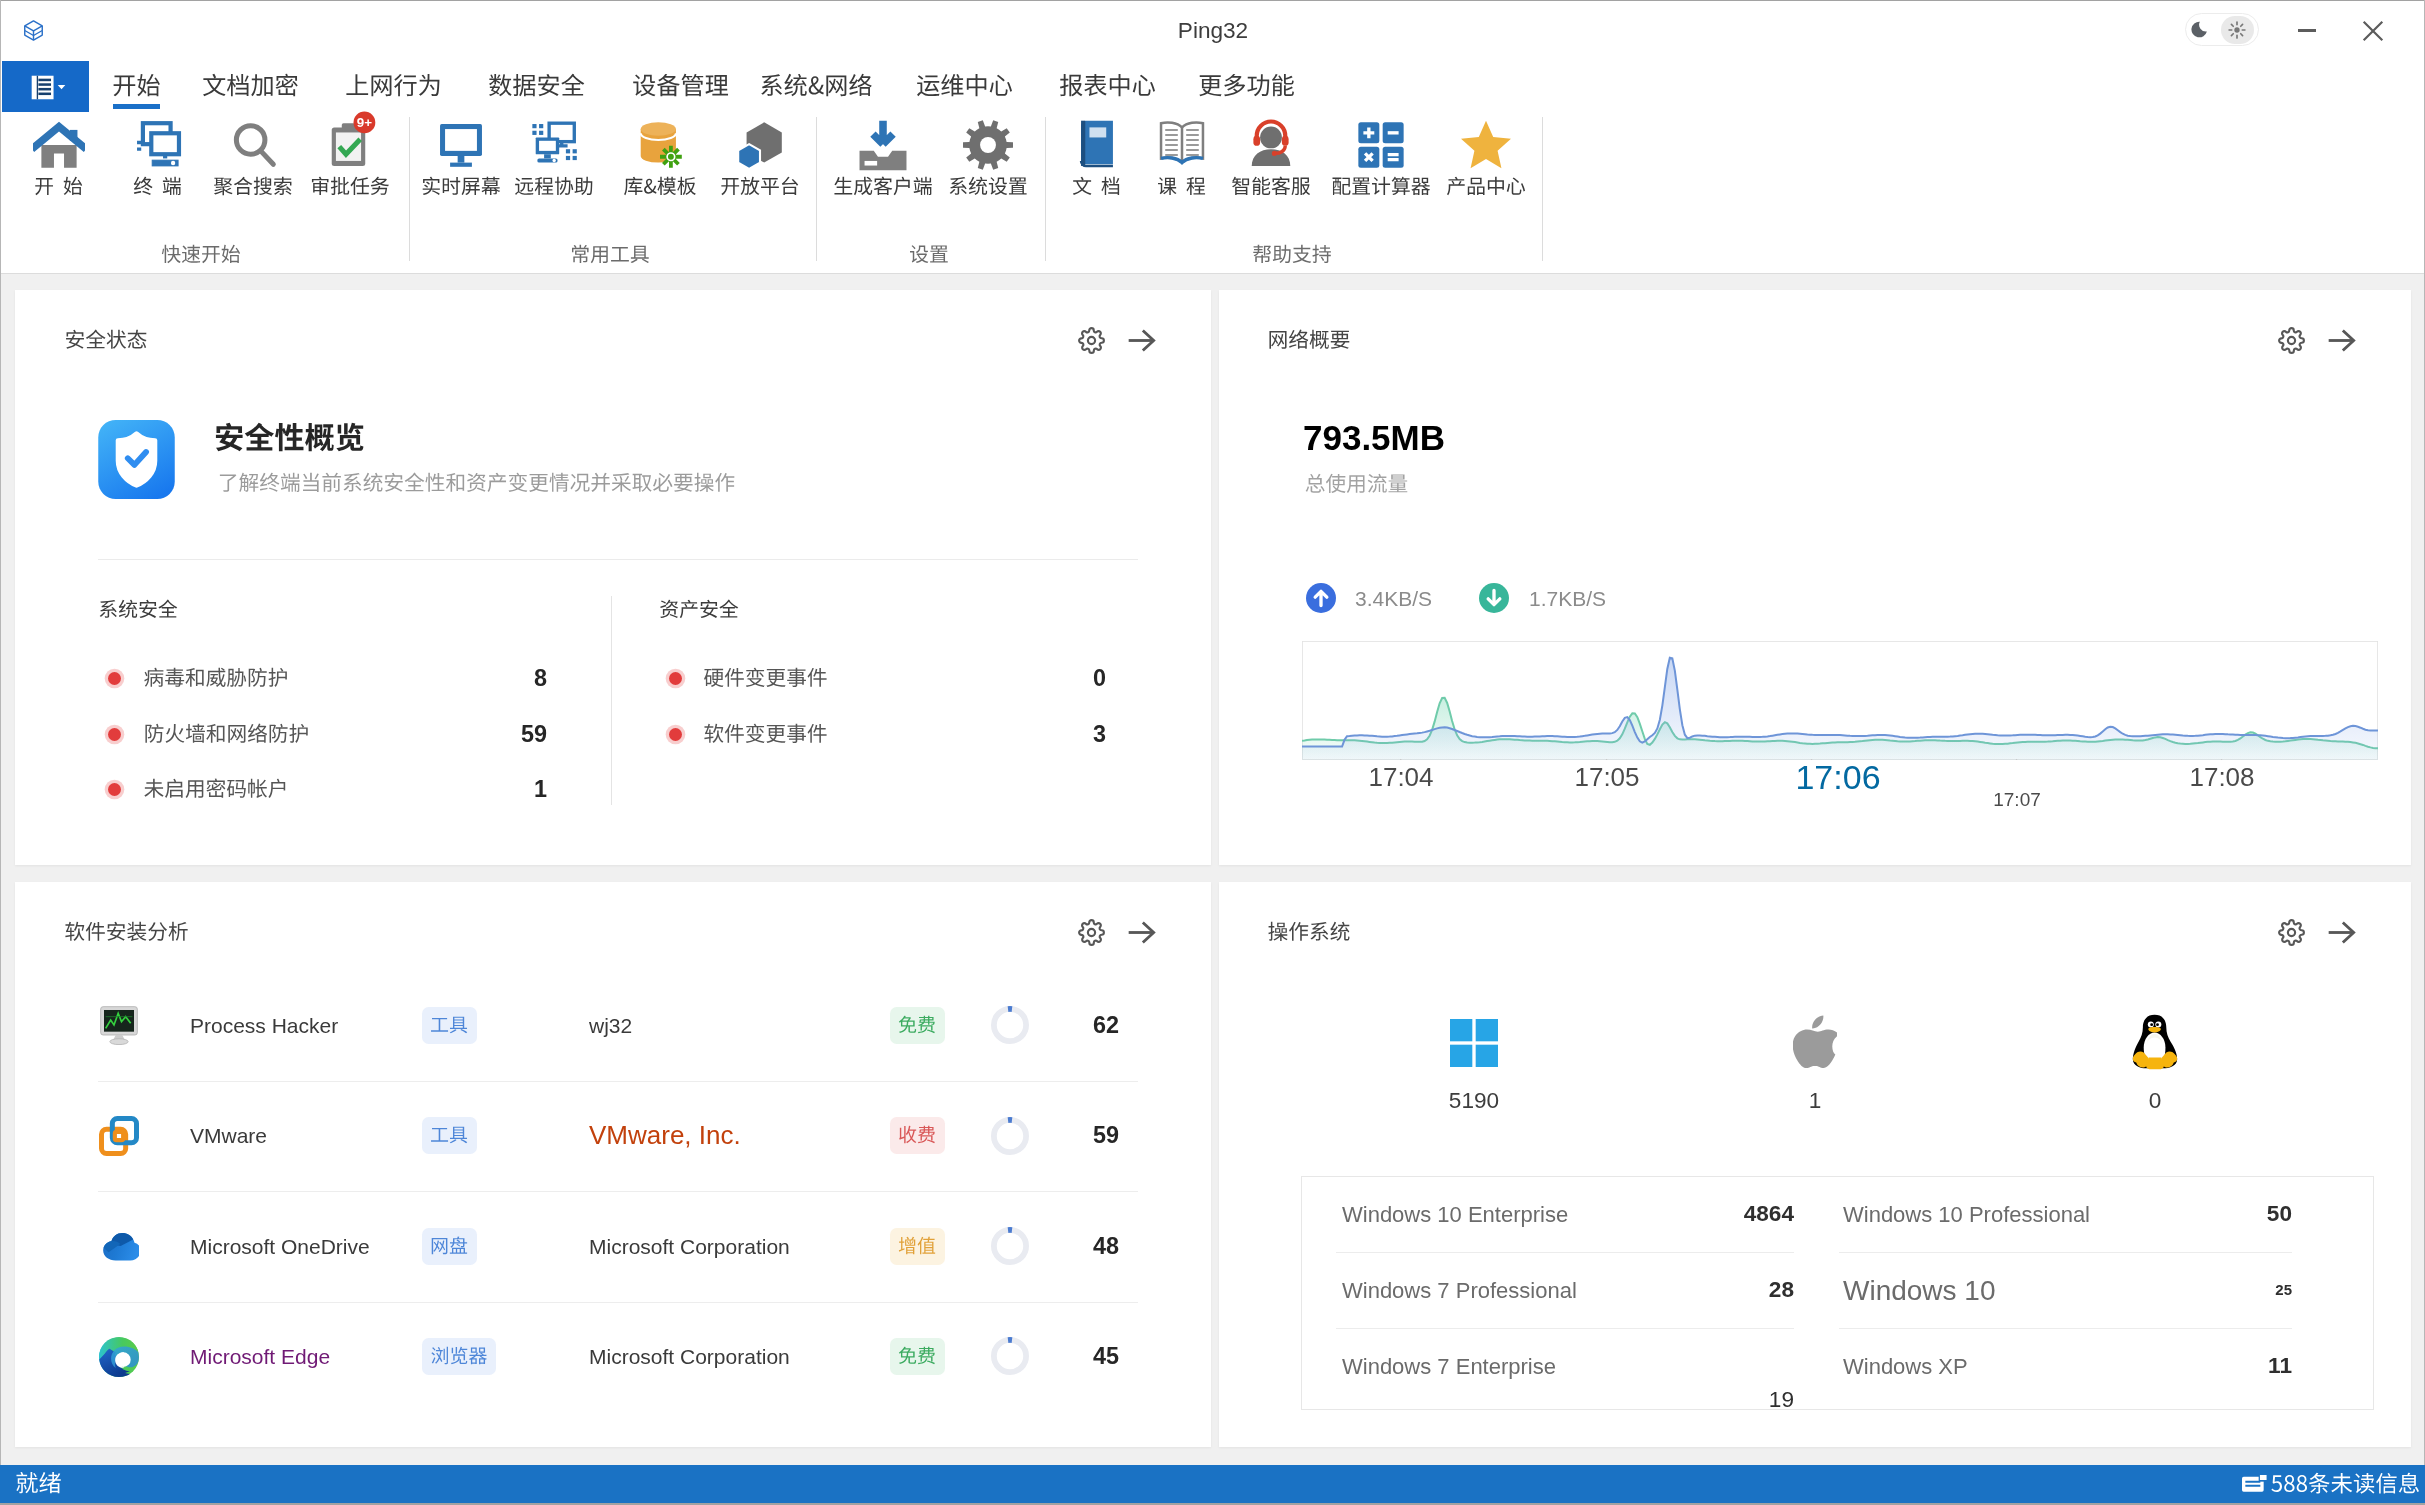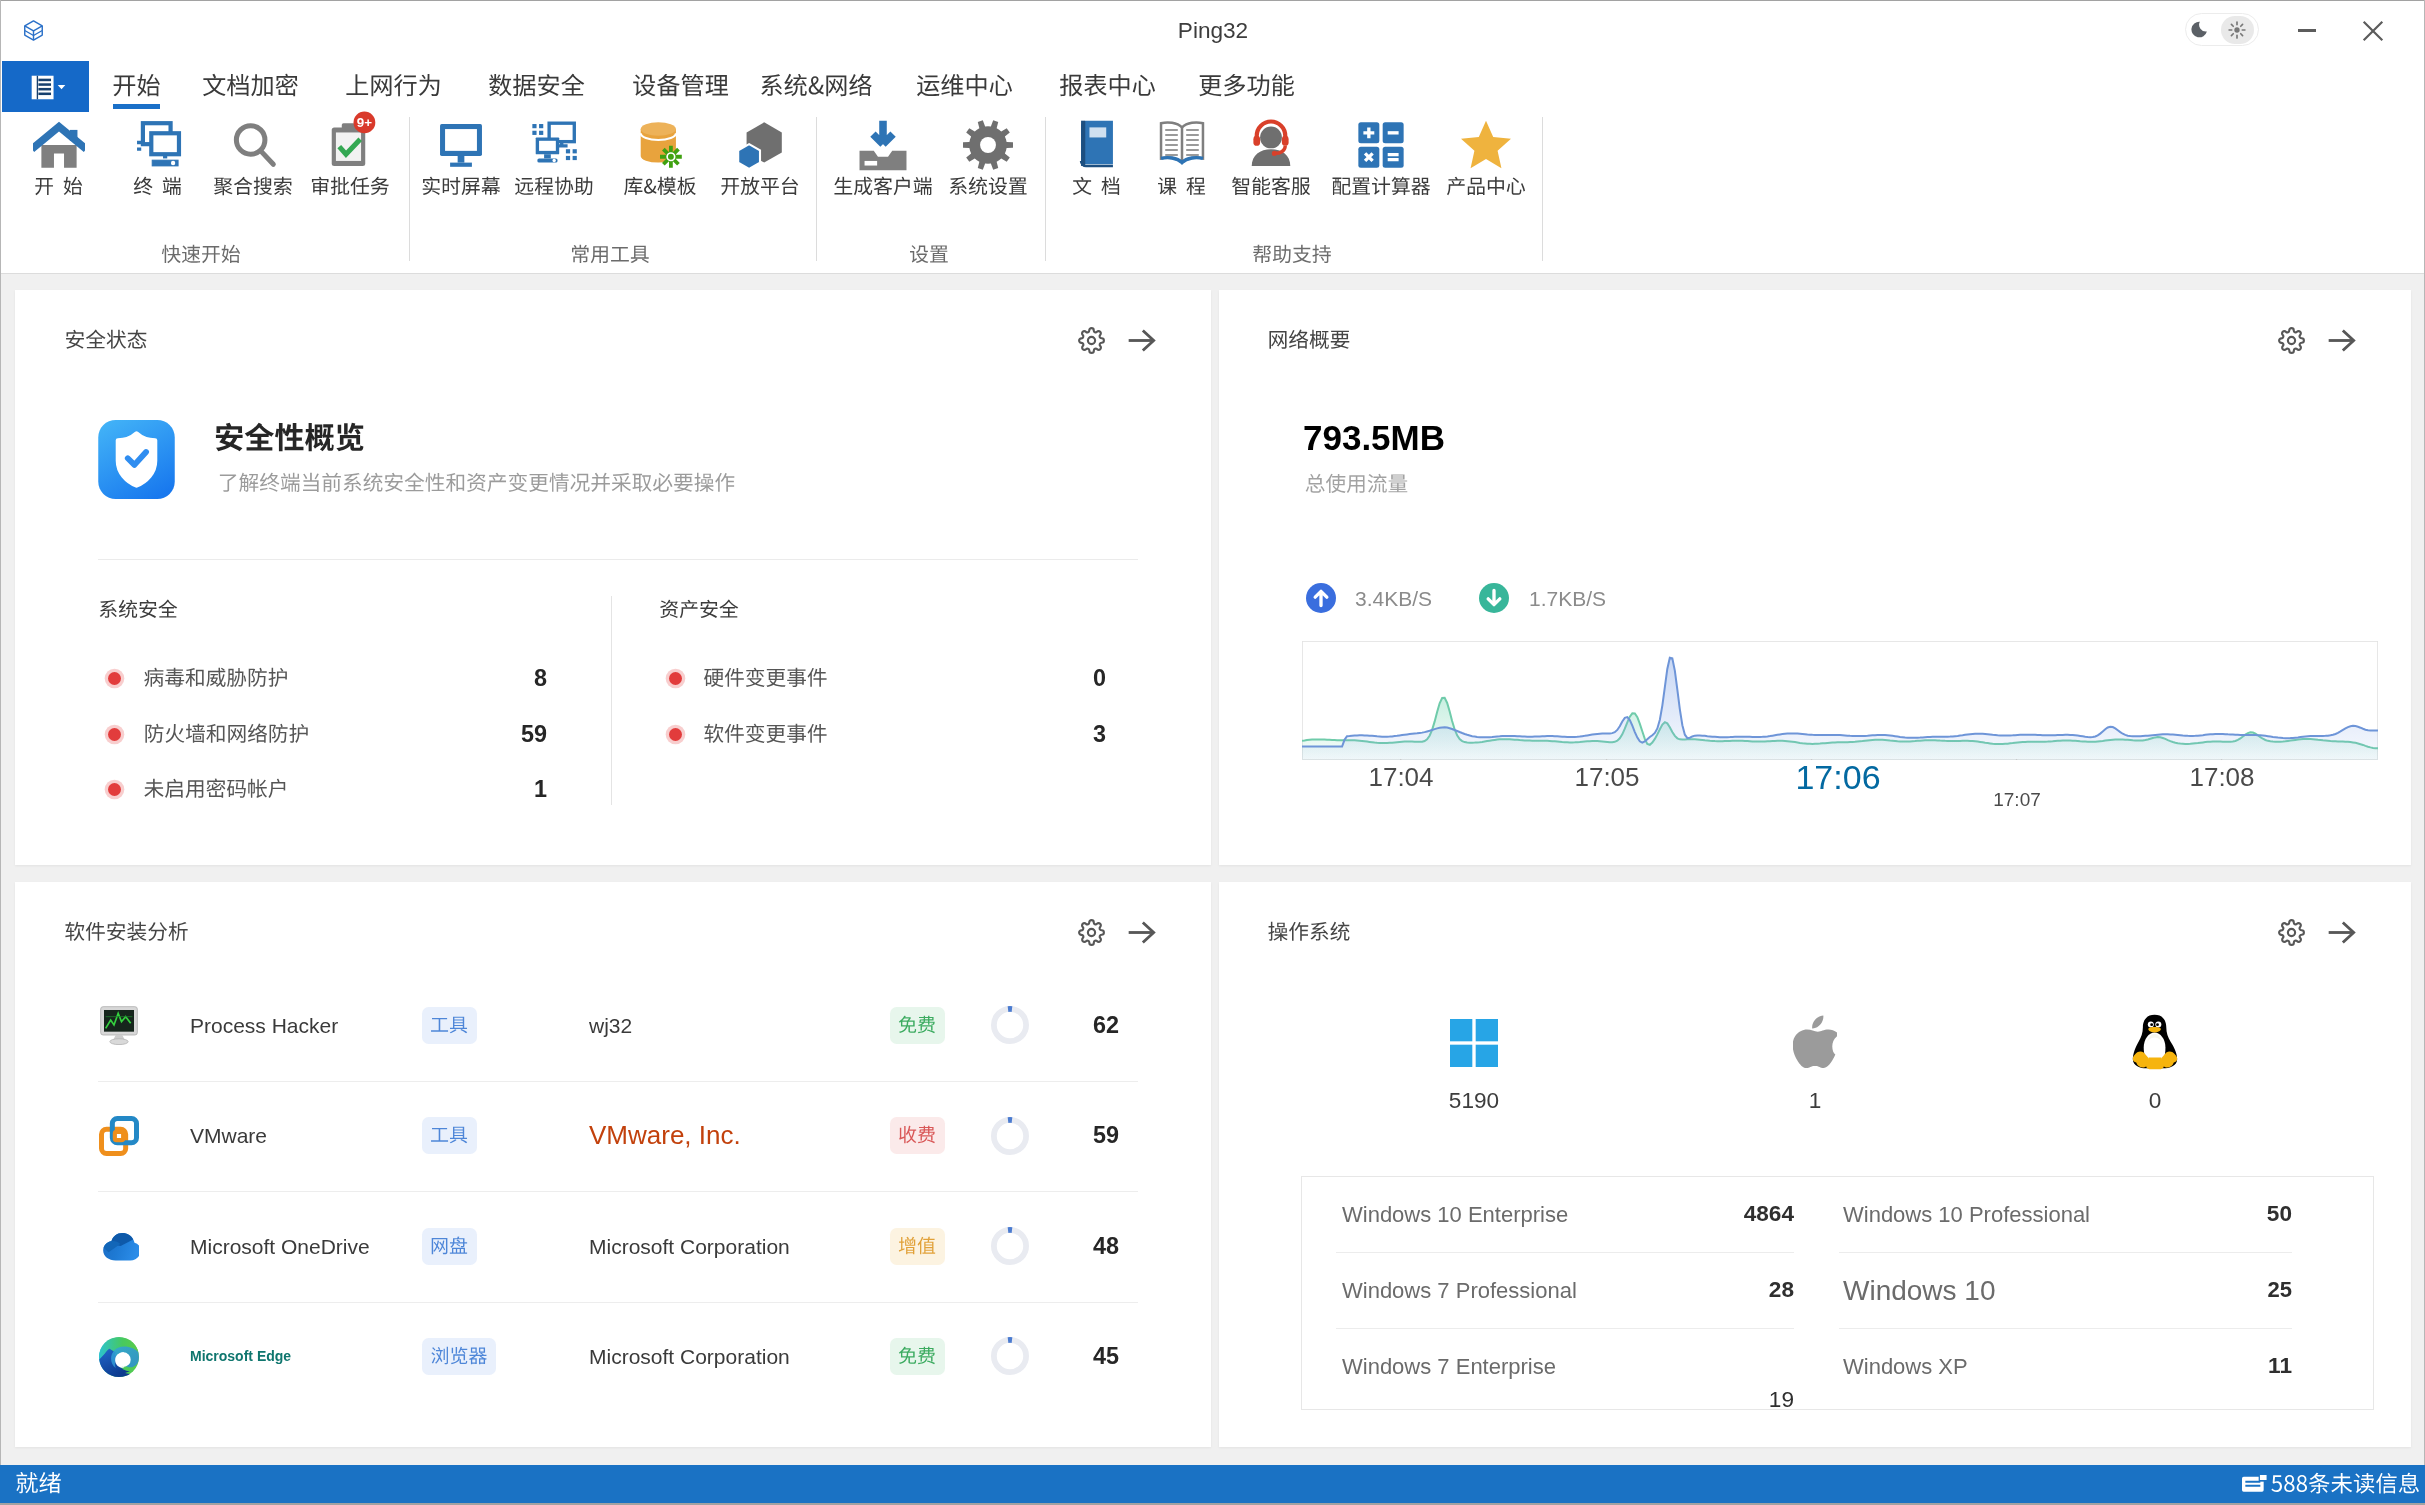--- a/index.html
+++ b/index.html
@@ -688,21 +688,21 @@
 <path d="M47.3 18.5 C44.8 10 36.5 1.5 24.5 1.5 13 1.5 4.5 9 1.5 18 l10-6 14-3 14 3z" fill="url(#eg1)" opacity="0"></path>
 <path d="M0.3 27.5 C-1.5 14.5 8.5 0.5 24 0.5 c12.5 0 21.3 8.7 23 17.5 l-13.2-4.5 -15.3 2 -12 7z" fill="url(#eg1)"></path>
 <path d="M0.3 27 C1.5 38.5 11 48 24 48 c6 0 10-1.5 13-3.5 -9.5-1-16.6-5.5-19.3-12 -2-4.8-.7-10.6 2.8-13.5 l-8-5z" fill="url(#eg2)"></path>
 <path d="M12.5 14 c-5.5 3.5-8 10.5-5.5 17 2.8 7.3 10.3 13 21 13.5 l9-3.5 c-6 0-10.5-3-12.3-7 -1-2.2-.8-4.5.3-6.3z" fill="url(#eg2)"></path>
 <path d="M47 18 c.6 2.3.9 4.4.9 6.5 0 7-4.3 11.8-10.3 11.8 -5 0-8.6-2.7-8.6-6.3 0-2.6 1.8-4.6 4.3-5.3 -1.2-.6-2.8-.9-4.3-.9 -5.7 0-9.7 4.3-9.7 9.4 0 1.4.3 2.8.8 4 -3.5-2.6-5.6-6.7-5.6-11.2 0-7.8 6.3-14.5 15.5-14.5 7.5 0 13.6 3 17 6.5z" fill="url(#eg3)" opacity="0.85"></path>
 <path d="M38 27.5 c0 4.5-3.5 8-9 8 -4.5 0-8-3-8-7 0-3.5 2.7-6.3 6.3-6.8 3-.4 7.2.3 10.7 5.8z" fill="#fff" opacity="0"></path>
 <circle cx="29.2" cy="27.2" r="8.8" fill="#fff"></circle>
 <path d="M29.2 18.4 c-5.8 0-9.8 4.4-9.8 9.4 0 5.3 4.3 8.9 9.3 9.2 l2-.4 c-4.8-1.5-7.3-5-7.3-8.8 0-3.6 2.2-7.4 6.8-9z" fill="#fff"></path>
 </g>
   </svg>
-<div style="position:absolute;font-family:'Liberation Sans',sans-serif;font-size:14px;color:#0f766e;font-weight:700;line-height:21px;top:1346px;white-space:nowrap;left:190px;">Microsoft Edge</div>
+<div style="position:absolute;font-family:'Liberation Sans',sans-serif;font-size:21px;color:#701a75;font-weight:400;line-height:21px;top:1346px;white-space:nowrap;left:190px;">Microsoft Edge</div>
 <div style="position:absolute;left:422px;top:1338px;width:74px;height:37px;background:#e9f0fc;border-radius:6.7px;"></div>
 <div style="position:absolute;left:430px;top:1346px;line-height:0"><svg width="58" height="22" viewBox="0 0 69.0 26.7" fill="#4e86d8">
       <path transform="translate(0.00,20.24) scale(0.023000,-0.023000)" d="M687 734V138H752V734ZM850 841V4C850 -10 845 -14 832 -14C819 -15 778 -15 733 -14C742 -34 752 -63 755 -81C818 -81 859 -79 883 -68C908 -56 918 -37 918 4V841ZM83 773C129 732 184 674 208 637L261 681C235 718 179 773 133 812ZM42 502C92 466 152 413 181 377L230 426C200 461 139 511 89 545ZM63 -10 126 -50C168 37 218 154 255 252L198 291C158 186 102 64 63 -10ZM297 483C343 422 391 353 433 283C389 164 327 65 239 -7C255 -21 281 -48 291 -62C371 10 431 101 477 209C513 144 543 83 561 33L622 75C599 136 558 213 509 293C540 385 562 488 580 601H645V669H279V601H509C497 517 481 439 461 367C425 420 388 472 351 518ZM380 807C405 764 436 704 447 669L513 698C499 733 469 790 442 832Z"></path>
       <path transform="translate(23.00,20.24) scale(0.023000,-0.023000)" d="M644 626C695 578 752 510 777 464L844 496C818 541 762 606 708 653ZM115 784V502H188V784ZM324 830V469H397V830ZM528 183V26C528 -47 553 -66 651 -66C672 -66 806 -66 827 -66C907 -66 928 -38 937 76C917 80 887 90 871 102C867 11 860 -2 820 -2C791 -2 680 -2 658 -2C611 -2 603 2 603 27V183ZM457 326V248C457 168 431 55 66 -22C83 -37 104 -65 114 -82C491 7 535 142 535 246V326ZM196 439V121H270V372H741V127H819V439ZM586 841C559 729 512 615 451 541C470 533 501 514 515 503C549 548 580 606 606 671H935V738H632C641 767 650 796 658 826Z"></path>
       <path transform="translate(46.00,20.24) scale(0.023000,-0.023000)" d="M196 730H366V589H196ZM622 730H802V589H622ZM614 484C656 468 706 443 740 420H452C475 452 495 485 511 518L437 532V795H128V524H431C415 489 392 454 364 420H52V353H298C230 293 141 239 30 198C45 184 64 158 72 141L128 165V-80H198V-51H365V-74H437V229H246C305 267 355 309 396 353H582C624 307 679 264 739 229H555V-80H624V-51H802V-74H875V164L924 148C934 166 955 194 972 208C863 234 751 288 675 353H949V420H774L801 449C768 475 704 506 653 524ZM553 795V524H875V795ZM198 15V163H365V15ZM624 15V163H802V15Z"></path>
     </svg></div>
 <div style="position:absolute;font-family:'Liberation Sans',sans-serif;font-size:21px;color:#3a3a3a;font-weight:400;line-height:21px;top:1346px;white-space:nowrap;left:589px;">Microsoft Corporation</div>
 <div style="position:absolute;left:890px;top:1338px;width:55px;height:37px;background:#e7f6ec;border-radius:6.7px;"></div>
 <div style="position:absolute;left:898px;top:1346px;line-height:0"><svg width="38" height="22" viewBox="0 0 46.0 26.7" fill="#3cab60">
       <path transform="translate(0.00,20.24) scale(0.023000,-0.023000)" d="M332 843C278 743 178 619 41 528C59 516 83 491 95 473C115 488 135 503 154 518V277H423C376 149 277 49 52 -7C68 -22 87 -51 95 -71C347 -3 454 120 504 277H548V43C548 -37 574 -60 671 -60C691 -60 818 -60 839 -60C925 -60 947 -24 956 119C934 124 904 136 887 148C883 27 876 8 833 8C806 8 700 8 679 8C633 8 625 13 625 44V277H877V588H583C621 633 659 687 686 734L635 767L622 764H374C389 785 402 806 414 827ZM230 588C267 625 300 663 329 701H580C556 662 525 620 495 588ZM228 520H466C462 458 455 400 443 345H228ZM545 520H799V345H521C533 400 540 459 545 520Z"></path>
@@ -742,21 +742,21 @@
 <div style="position:absolute;left:1301px;top:1176px;width:1073px;height:234px;border:1.3px solid #e7e7e7;box-sizing:border-box;"></div>
 <div style="position:absolute;font-family:'Liberation Sans',sans-serif;font-size:22px;color:#6b6b6b;font-weight:400;line-height:22px;top:1204px;white-space:nowrap;left:1342px;">Windows 10 Enterprise</div>
 <div style="position:absolute;font-family:'Liberation Sans',sans-serif;font-size:22.6px;color:#2f2f2f;font-weight:700;line-height:22.6px;top:1203px;white-space:nowrap;right:632px;">4864</div>
 <div style="position:absolute;font-family:'Liberation Sans',sans-serif;font-size:22px;color:#6b6b6b;font-weight:400;line-height:22px;top:1204px;white-space:nowrap;left:1843px;">Windows 10 Professional</div>
 <div style="position:absolute;font-family:'Liberation Sans',sans-serif;font-size:22.6px;color:#2f2f2f;font-weight:700;line-height:22.6px;top:1203px;white-space:nowrap;right:134px;">50</div>
 <div style="position:absolute;left:1336px;top:1252px;width:458px;height:1px;background:#ececec;"></div>
 <div style="position:absolute;left:1839px;top:1252px;width:453px;height:1px;background:#ececec;"></div>
 <div style="position:absolute;font-family:'Liberation Sans',sans-serif;font-size:22px;color:#6b6b6b;font-weight:400;line-height:22px;top:1280px;white-space:nowrap;left:1342px;">Windows 7 Professional</div>
 <div style="position:absolute;font-family:'Liberation Sans',sans-serif;font-size:22.6px;color:#2f2f2f;font-weight:700;line-height:22.6px;top:1279px;white-space:nowrap;right:632px;">28</div>
 <div style="position:absolute;font-family:'Liberation Sans',sans-serif;font-size:28px;color:#6b6b6b;font-weight:400;line-height:22px;top:1280px;white-space:nowrap;left:1843px;">Windows 10</div>
-<div style="position:absolute;font-family:'Liberation Sans',sans-serif;font-size:22px;color:#2f2f2f;font-weight:700;line-height:22.6px;top:1279px;white-space:nowrap;right:134px;">25</div>
+<div style="position:absolute;font-family:'Liberation Sans',sans-serif;font-size:15px;color:#2f2f2f;font-weight:700;line-height:22.6px;top:1279px;white-space:nowrap;right:134px;">25</div>
 <div style="position:absolute;left:1336px;top:1328px;width:458px;height:1px;background:#ececec;"></div>
 <div style="position:absolute;left:1839px;top:1328px;width:453px;height:1px;background:#ececec;"></div>
 <div style="position:absolute;font-family:'Liberation Sans',sans-serif;font-size:22px;color:#6b6b6b;font-weight:400;line-height:22px;top:1356px;white-space:nowrap;left:1342px;">Windows 7 Enterprise</div>
 <div style="position:absolute;font-family:'Liberation Sans',sans-serif;font-size:22.6px;color:#2f2f2f;font-weight:400;line-height:22.6px;top:1355px;white-space:nowrap;right:632px;margin-top:34px;">19</div>
 <div style="position:absolute;font-family:'Liberation Sans',sans-serif;font-size:22px;color:#6b6b6b;font-weight:400;line-height:22px;top:1356px;white-space:nowrap;left:1843px;">Windows XP</div>
 <div style="position:absolute;font-family:'Liberation Sans',sans-serif;font-size:22.6px;color:#2f2f2f;font-weight:700;line-height:22.6px;top:1355px;white-space:nowrap;right:134px;">11</div>
 <div style="position:absolute;left:0px;top:1465px;width:2426px;height:38px;background:#1a72c4;"></div>
 <div style="position:absolute;left:15px;top:1471px;line-height:0"><svg width="47" height="27" viewBox="0 0 56.0 32.5" fill="#ffffff">
       <path transform="translate(0.00,24.64) scale(0.028000,-0.028000)" d="M174 508H399V388H174ZM721 432V52C721 -11 728 -27 744 -40C760 -52 785 -56 806 -56C819 -56 856 -56 870 -56C889 -56 913 -54 927 -46C943 -40 953 -27 960 -7C965 13 969 66 971 111C951 117 926 130 912 143C911 92 910 51 907 34C904 18 900 9 893 6C887 2 874 1 863 1C850 1 829 1 820 1C810 1 802 3 795 6C790 10 788 23 788 44V432ZM142 274C123 191 92 108 50 52C65 44 92 25 104 15C145 76 183 170 205 260ZM366 261C398 206 427 131 438 82L495 109C484 157 453 230 420 285ZM768 764C809 719 852 655 869 614L923 648C904 688 860 750 819 793ZM108 570V327H258V2C258 -8 255 -11 245 -11C235 -12 202 -12 165 -11C175 -29 185 -55 188 -74C240 -74 274 -73 297 -63C320 -52 326 -33 326 0V327H469V570ZM222 826C238 793 256 752 267 717H54V650H511V717H345C333 753 311 803 291 842ZM659 838C659 758 659 670 654 581H520V512H649C632 300 582 90 437 -36C456 -47 480 -66 492 -81C645 58 699 285 719 512H954V581H724C729 670 730 757 731 838Z"></path>
       <path transform="translate(28.00,24.64) scale(0.028000,-0.028000)" d="M45 53 59 -18C151 5 272 36 388 66L381 129C256 100 129 70 45 53ZM867 786C847 744 824 704 799 665V720H664V840H593V720H429V653H593V527H377V459H620C541 389 451 330 353 286C368 272 392 242 402 226C434 243 466 260 497 280V-76H568V-36H826V-73H899V360H611C649 391 686 424 720 459H959V527H782C841 598 893 677 936 764ZM664 653H791C761 608 727 566 690 527H664ZM568 132H826V28H568ZM568 193V296H826V193ZM61 423C76 430 100 436 227 452C182 386 140 333 122 313C91 276 68 251 46 247C55 230 66 196 69 182C88 194 121 203 352 250C350 265 350 293 352 312L173 280C250 369 325 479 390 590L331 625C312 588 290 551 268 516L133 502C191 588 249 700 292 807L224 838C186 717 116 586 93 553C72 519 56 494 38 491C47 472 58 438 61 423Z"></path>

